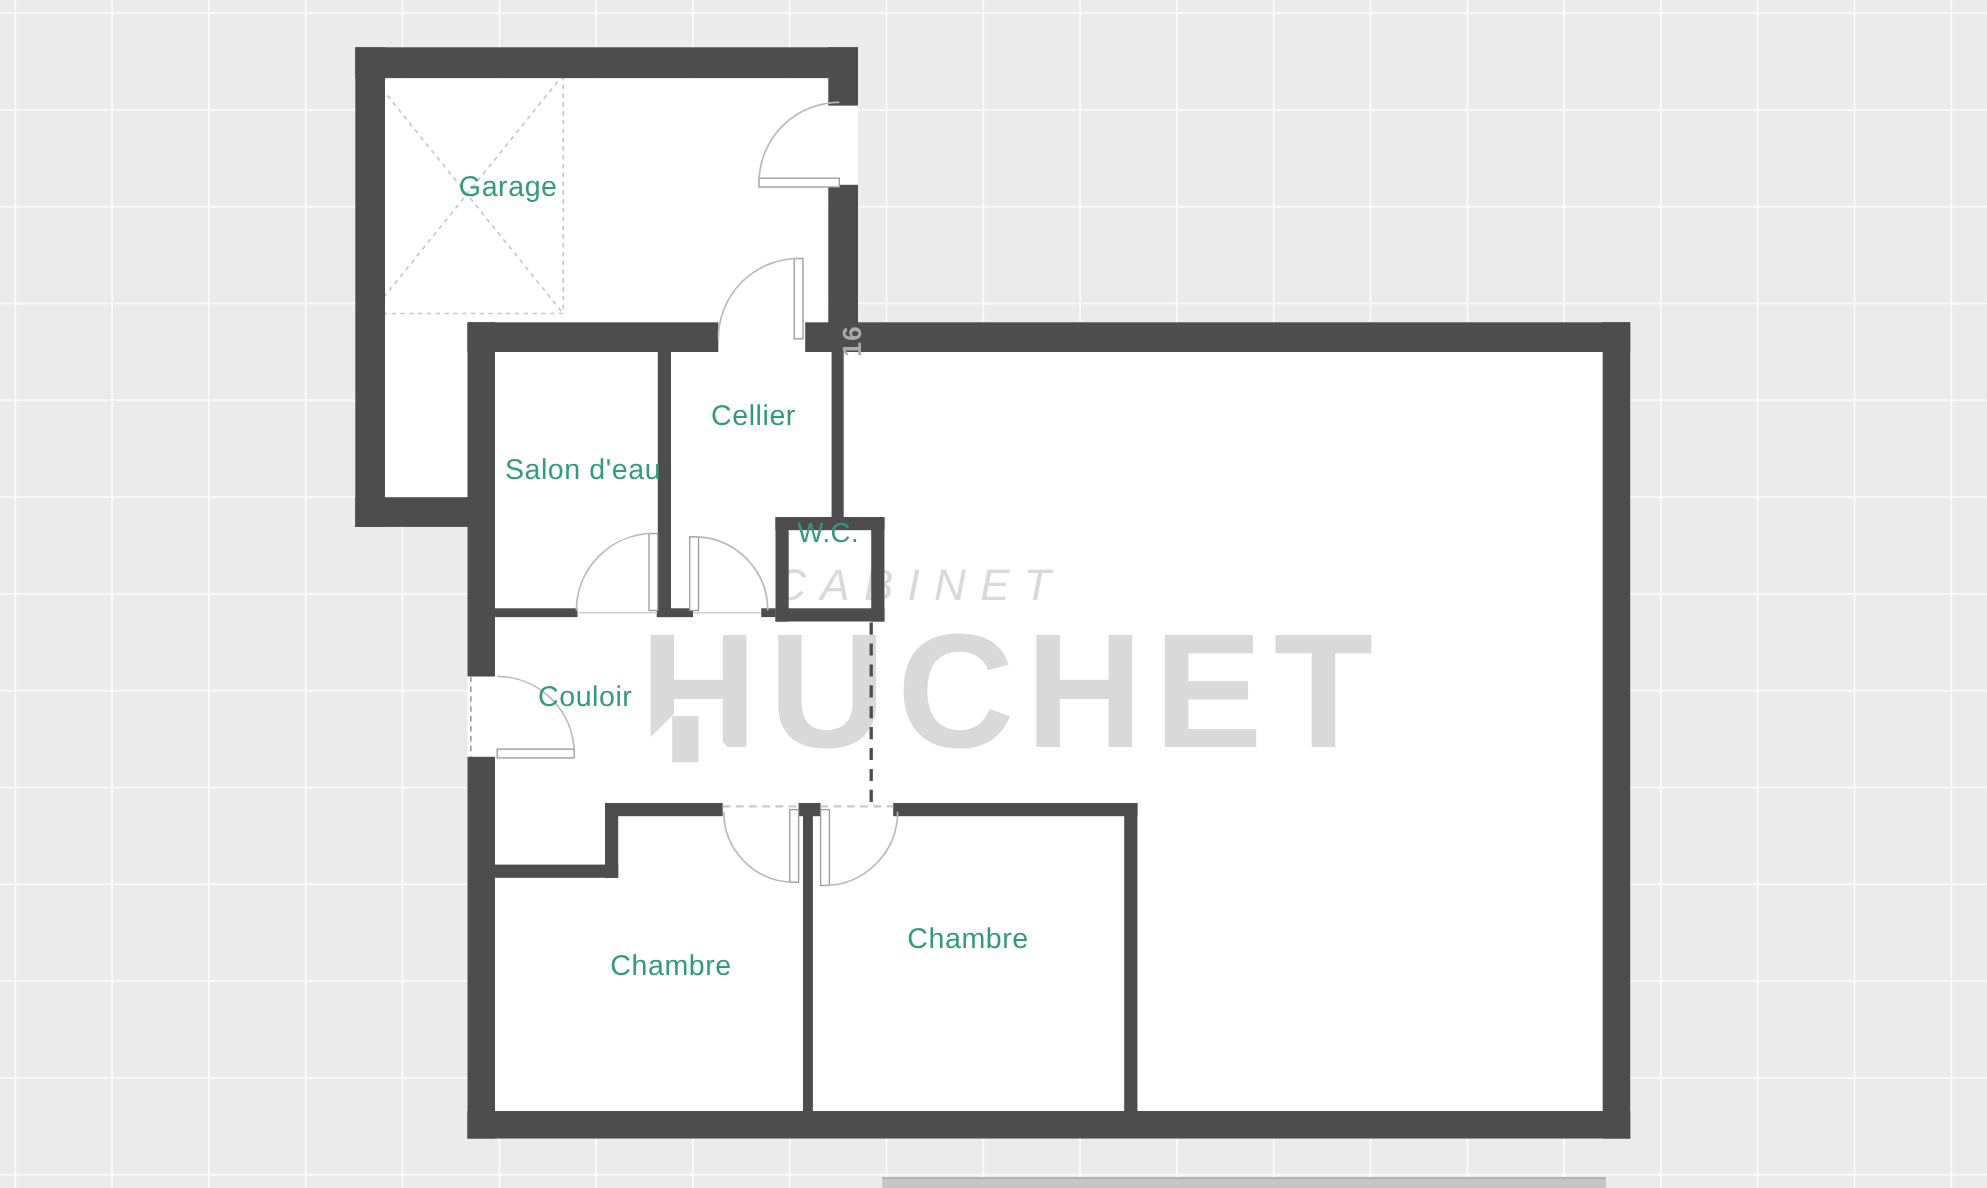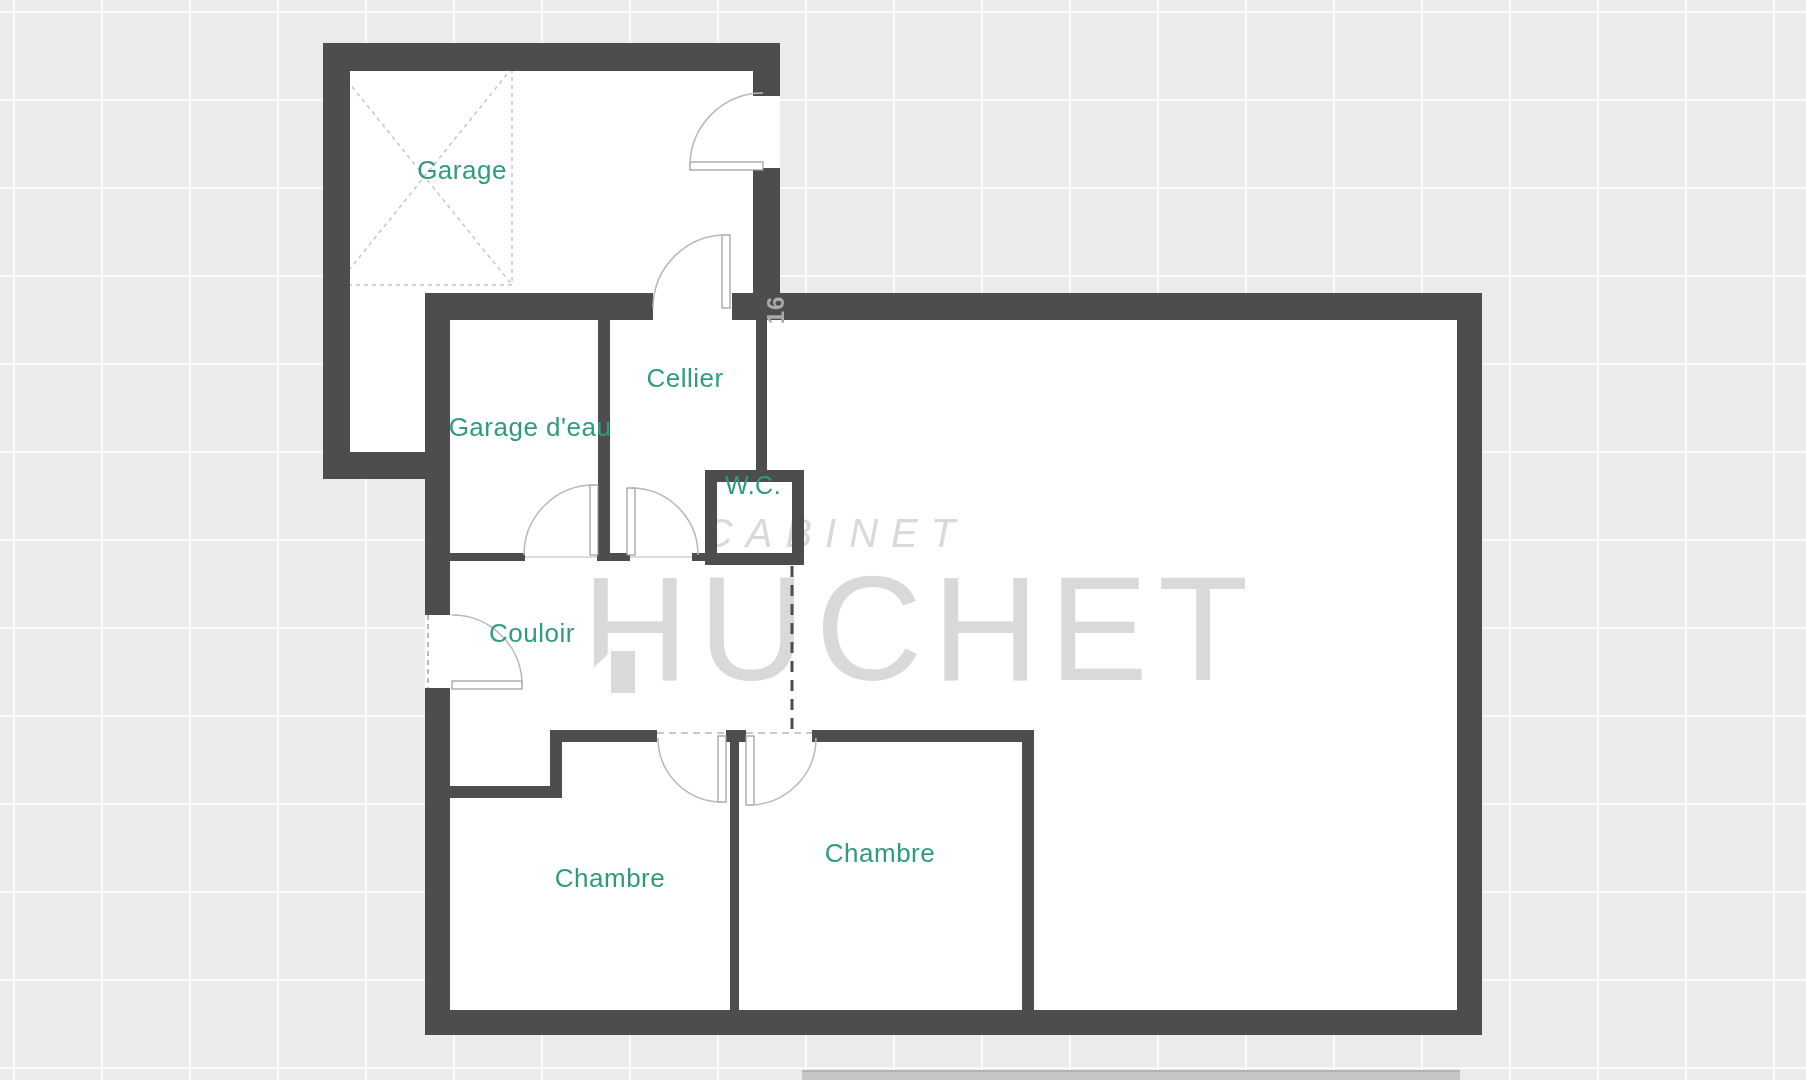--- a/index.html
+++ b/index.html
@@ -42,21 +42,21 @@
     position:absolute;left:776px;top:310px;
     transform:translate(-50%,-50%) rotate(-90deg);
     color:var(--dimension_label);font-size:24px;font-weight:700;letter-spacing:1px;
   }
   .wm-cabinet{
     position:absolute;left:836px;top:533px;transform:translate(-50%,-50%);
     color:var(--watermark);font-size:40px;letter-spacing:13px;font-weight:400;white-space:nowrap;font-style:italic;
   }
   .wm-huchet{
     position:absolute;left:920px;top:629px;transform:translate(-50%,-50%);
-    color:var(--watermark);font-size:148px;font-weight:400;letter-spacing:10px;white-space:nowrap;
+    color:var(--watermark);font-size:148px;font-weight:700;letter-spacing:10px;white-space:nowrap;
   }
   .wm-house-gable{
     position:absolute;left:553px;top:640px;width:138px;height:68px;background:#ffffff;
     clip-path:polygon(50% 0, 100% 100%, 0 100%);
   }
   .wm-house-door{position:absolute;left:611px;top:651px;width:24px;height:42px;background:var(--watermark);}
   .bottom-bar{position:absolute;left:802px;top:1070px;width:658px;height:10px;background:#c6c6c6;border-top:2px solid #b4b4b4;}
 </style>
 </head>
 <body>
@@ -140,21 +140,21 @@
     <path class="open-dash" d="M792,566 L792,737"></path>
     <path class="lintel" d="M657,733 L726,733"></path>
     <path class="lintel" d="M746,733 L812,733"></path>
     <path class="over-open" d="M525,557 L597,557"></path>
     <path class="over-open" d="M630,557 L692,557"></path>
   </g>
 </svg>
 
 <div class="layer">
   <div class="label" style="left:462px;top:170px;">Garage</div>
-  <div class="label" style="left:530px;top:427px;">Garage d'eau</div>
+  <div class="label" style="left:530px;top:427px;">Salon d'eau</div>
   <div class="label" style="left:685px;top:378px;">Cellier</div>
   <div class="label" style="left:753px;top:485px;font-size:25px;">W.C.</div>
   <div class="label" style="left:532px;top:633px;">Couloir</div>
   <div class="label" style="left:610px;top:878px;">Chambre</div>
   <div class="label" style="left:880px;top:853px;">Chambre</div>
   <div class="dim-label">16</div>
   <div class="bottom-bar"></div>
 </div>
 
 </body></html>

